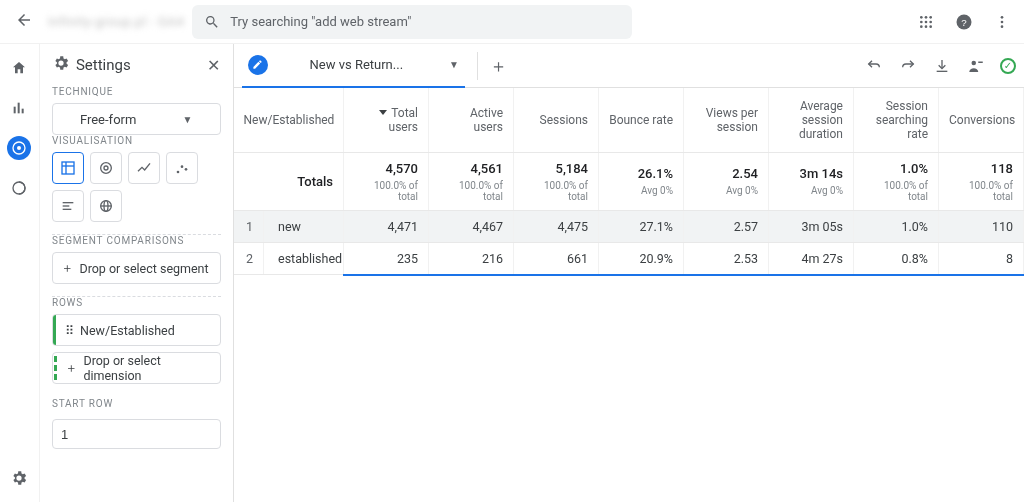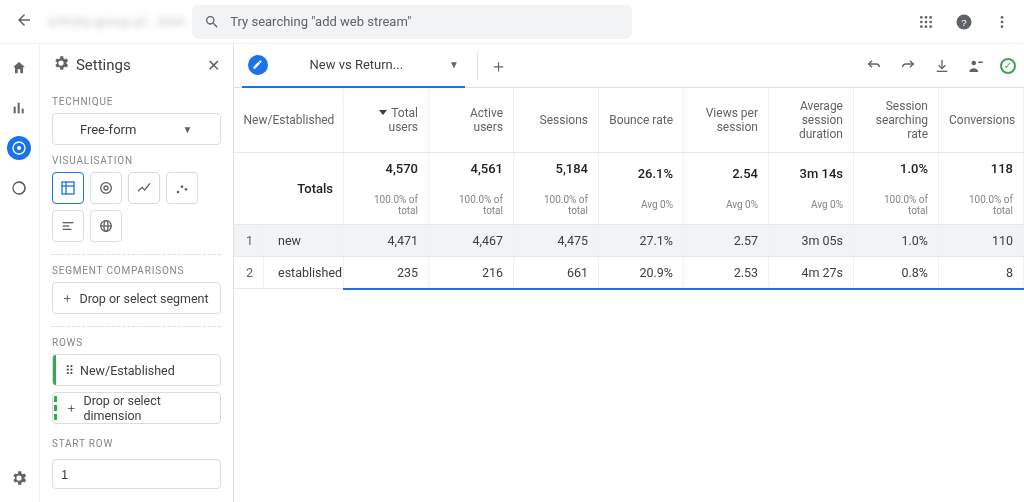--- a/index.html
+++ b/index.html
@@ -16,21 +16,21 @@
   .shell { display: flex; height: calc(502px - 44px); }
   .leftnav { width: 40px; border-right: 1px solid #f1f1f1; display: flex; flex-direction: column; align-items: center; padding-top: 12px; gap: 16px; position: relative; }
   .navicon { width: 24px; height: 24px; display: flex; align-items: center; justify-content: center; color: #5f6368; border-radius: 50%; cursor: pointer; }
   .navicon.active { background: #1a73e8; color: #fff; }
   .navicon.bottom { position: absolute; bottom: 12px; }
 
   .sidebar { width: 194px; border-right: 1px solid #e0e0e0; display: flex; flex-direction: column; position: relative; }
   .sidebar-head { display: flex; align-items: center; justify-content: space-between; padding: 10px 12px 6px 12px; }
   .sidebar-title { display: flex; align-items: center; gap: 6px; font-size: 15px; color: #3c4043; }
   .panel-body { padding: 4px 12px 0 12px; overflow: hidden; }
-  .section-label { font-size: 10px; letter-spacing: .8px; color: #80868b; text-transform: uppercase; margin-top: 10px; margin-bottom: 6px; border-bottom: 0px; }
+  .section-label { font-size: 10px; letter-spacing: .8px; color: #80868b; text-transform: uppercase; margin-bottom: 6px; border-bottom: 0px; }
   .select-box { border: 1px solid #dadce0; border-radius: 4px; height: 32px; display: flex; align-items: center; justify-content: space-between; padding: 0 27px; font-size: 13px; color: #3c4043; cursor: pointer; }
   .vis-grid { display: flex; flex-wrap: wrap; gap: 6px; margin-top: 4px; }
   .vis-cell { width: 32px; height: 32px; border: 1px solid #dadce0; border-radius: 4px; display: flex; align-items: center; justify-content: center; color: #5f6368; cursor: pointer; }
   .vis-cell.selected { border-color: #1a73e8; color: #1a73e8; }
   .dotted-hr { border: none; border-top: 1px dashed #dadce0; margin: 12px 0 0 0; }
   .chip-box { border: 1px solid #dadce0; border-radius: 4px; height: 32px; display: flex; align-items: center; padding: 0 8px; font-size: 12.5px; color: #3c4043; margin-top: 6px; cursor: pointer; }
   .chip-box.green { position: relative; padding-left: 12px; }
   .chip-box.green::before { content: ""; position: absolute; left: 0; top: 0; bottom: 0; width: 3px; background: #34a853; border-radius: 4px 0 0 4px; }
   .chip-box.greendash { position: relative; padding-left: 12px; }
   .chip-box.greendash::before { content: ""; position: absolute; left: 1px; top: 3px; bottom: 3px; width: 0; border-left: 3px dashed #34a853; }
@@ -51,21 +51,21 @@
   .tablewrap { overflow: auto; }
   table { border-collapse: collapse; width: 100%; table-layout: fixed; }
   th, td { border-bottom: 1px solid #e8e8e8; border-right: 1px solid #f1f1f1; padding: 8px 10px; font-weight: 400; }
   th { font-size: 12px; color: #5f6368; height: 64px; vertical-align: middle; text-align: right; }
   th.left { text-align: left; }
   .metric-head { text-align: right; }
   .sorted { position: relative; text-align: right; }
   .sorted::before { content: ""; display: inline-block; width: 0; height: 0; border-left: 4px solid transparent; border-right: 4px solid transparent; border-top: 5px solid #3c4043; margin-right: 4px; vertical-align: 2px; }
   tr.totals td { height: 48px; }
   tr.totals .big { font-size: 13px; font-weight: 500; color: #202124; }
-  tr.totals .sub { font-size: 10px; color: #80868b; display: block; margin-top: 18px; }
+  tr.totals .sub { font-size: 10px; color: #80868b; display: block; margin-top: 4px; }
   tr.data td { height: 32px; font-size: 12.5px; }
   tr.data.sel td { background: #f1f3f4; }
   td.right { text-align: right; }
   td.dimcell { text-align: left; padding-left: 14px; }
   td.idx { text-align: right; color: #5f6368; width: 34px; }
   .bb { border-bottom: 2px solid #1a73e8; }
   col.c-idx { width: 30px; }
   col.c-dim { width: 80px; }
   col.c-m { width: 85px; }
 </style>

